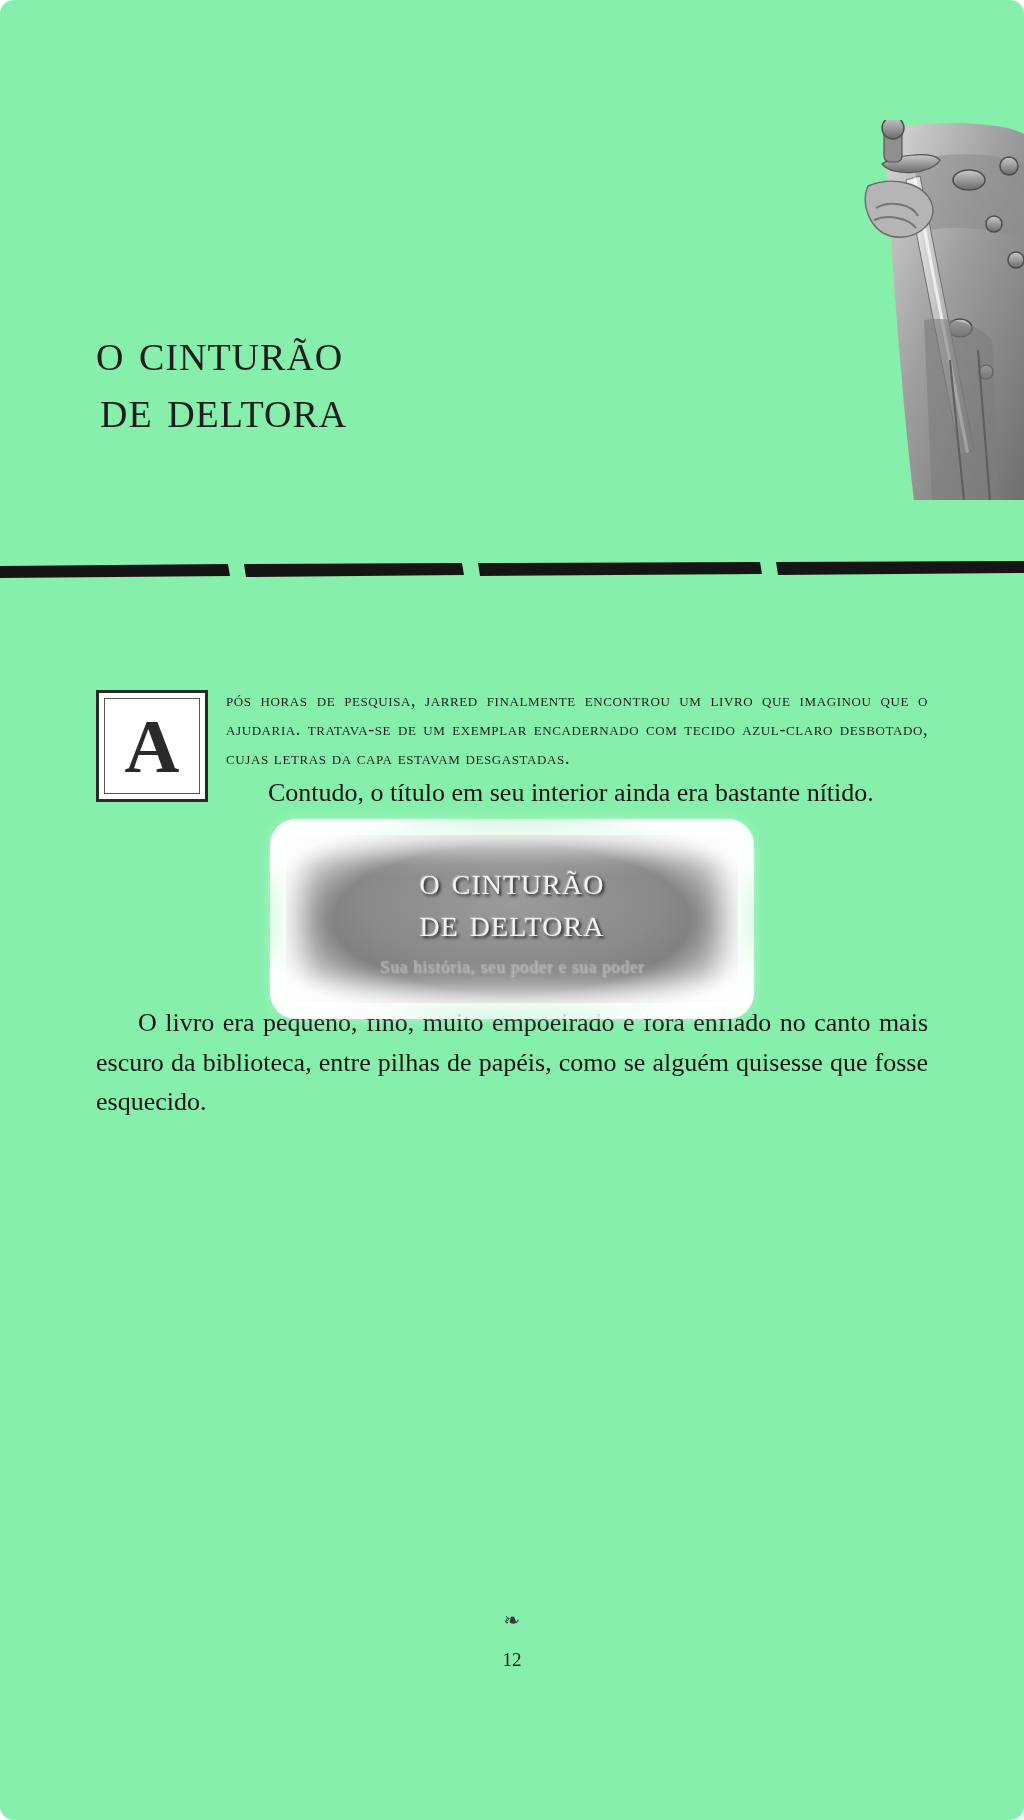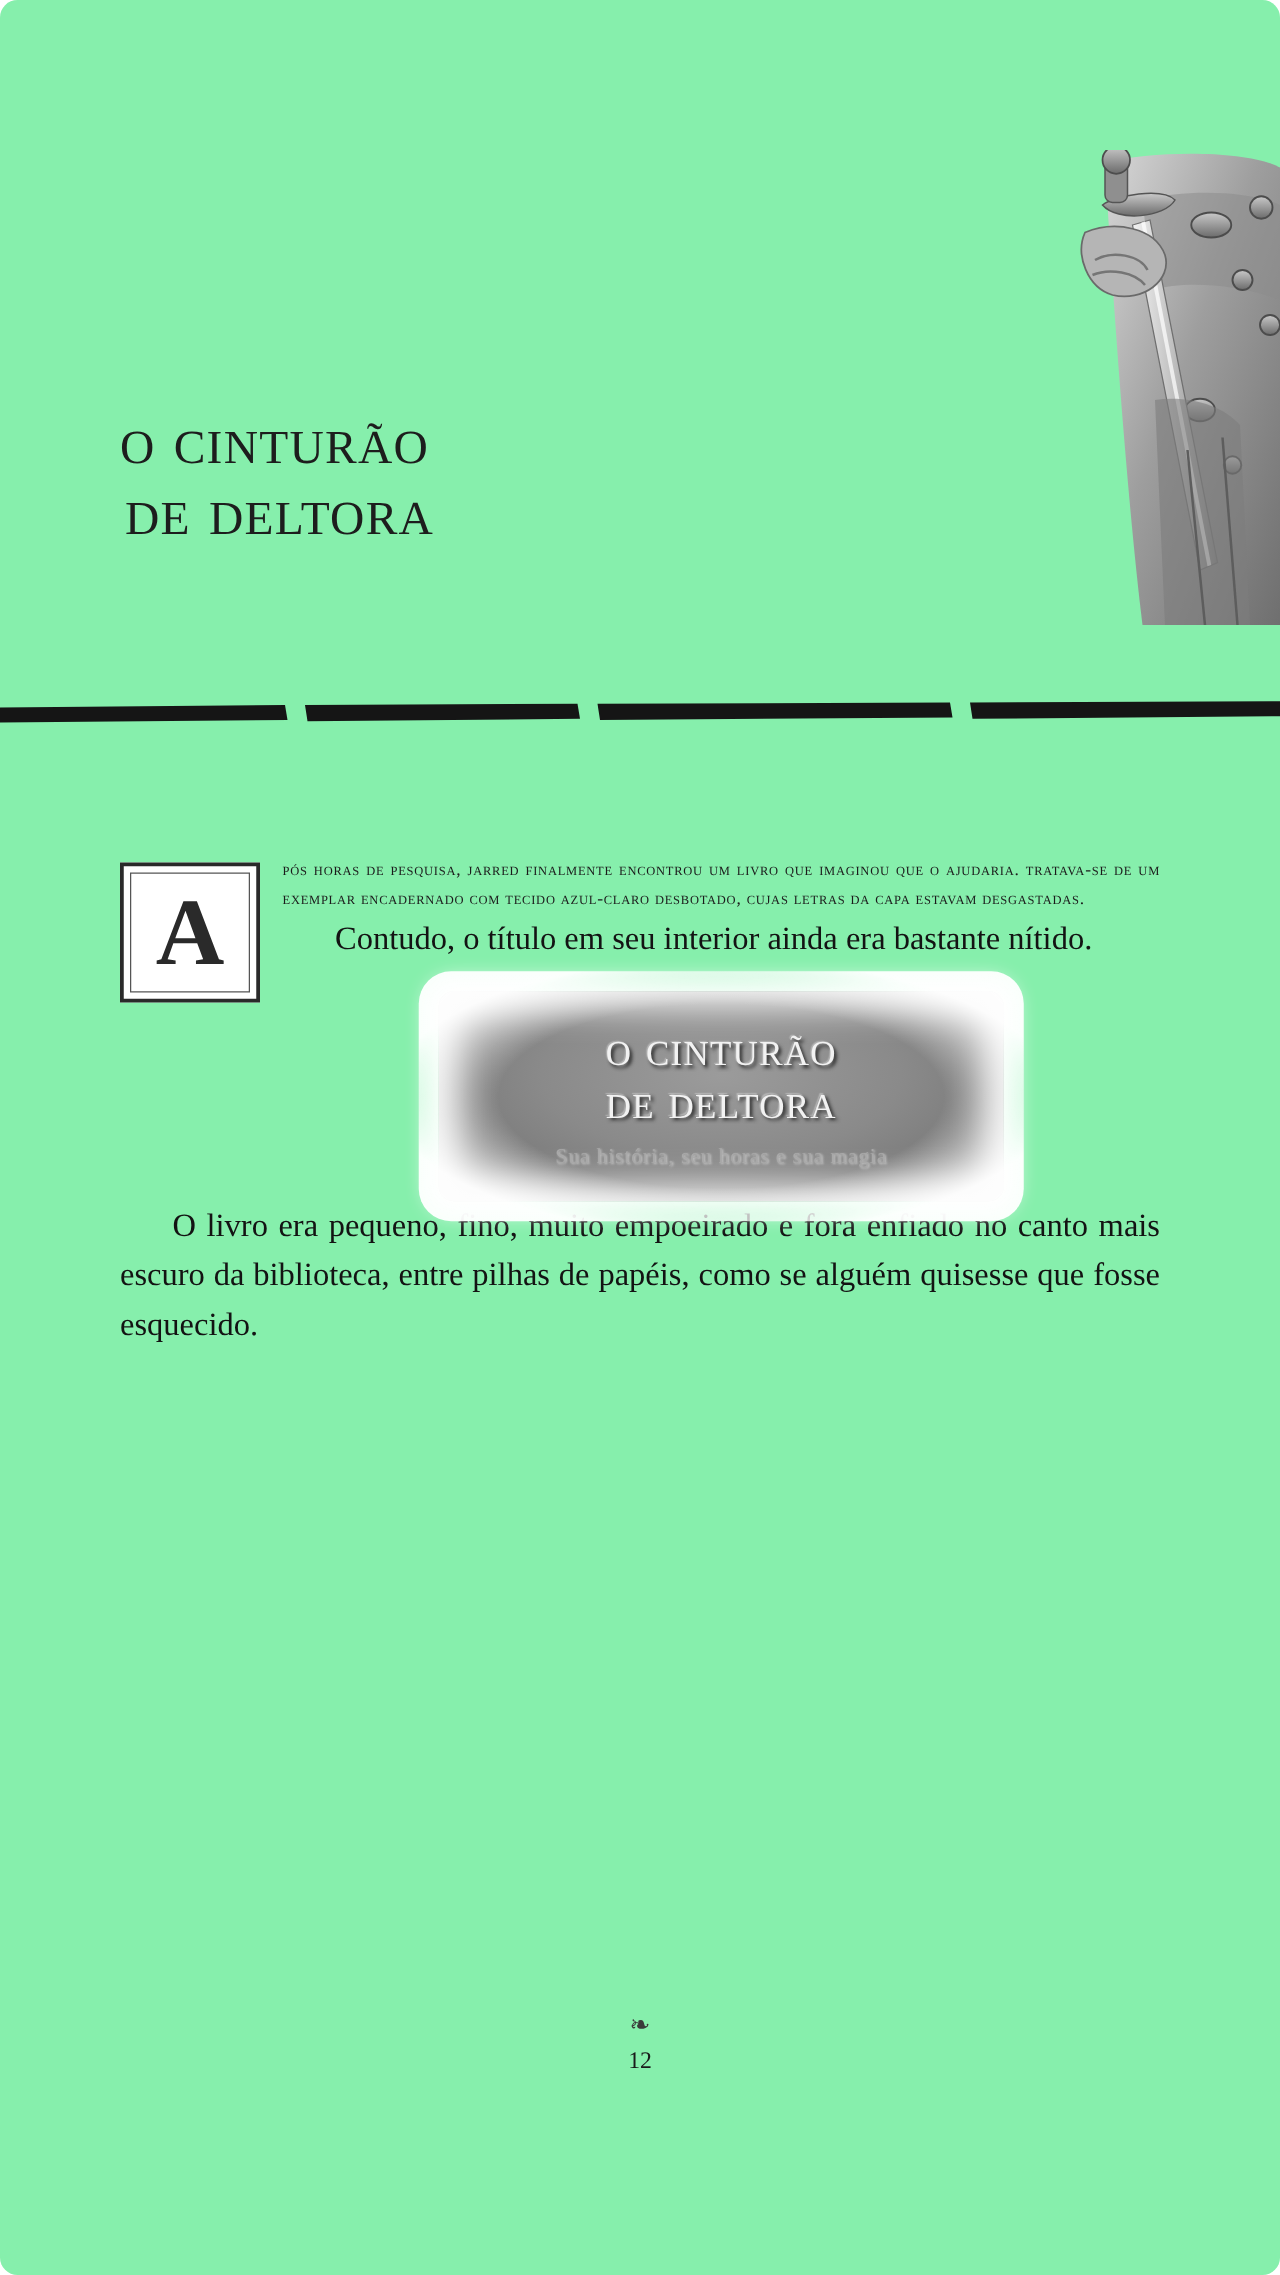--- a/index.html
+++ b/index.html
@@ -93,21 +93,21 @@
     font-family: "Liberation Serif", serif;
     font-size: 76px;
     font-weight: 700;
     color: #2a2a2a;
   }
 
   .lead {
     font-family: "Liberation Serif", serif;
     font-variant: small-caps;
     text-transform: lowercase;
-    font-size: 14px;
+    font-size: 18px;
     letter-spacing: 0.6px;
     line-height: 1.62;
     text-align: justify;
     margin: 0;
     color: #1b1b1b;
   }
 
   p.body {
     font-size: 26px;
     line-height: 1.52;
@@ -184,21 +184,21 @@
     right: 0;
     top: 1610px;
     text-align: center;
   }
   .folio-orn {
     font-size: 20px;
     color: #3a3a3a;
     line-height: 1;
   }
   .folio-num {
-    margin-top: 8px;
+    margin-top: 19px;
     font-size: 19px;
     color: #1a1a1a;
   }
 </style>
 </head>
 <body>
 
 <div class="page">
 
   <div class="illus">
@@ -275,21 +275,21 @@
 
     <p class="lead">pós horas de pesquisa, Jarred finalmente encontrou um livro que imaginou que o ajudaria. Tratava-se de um exemplar encadernado com tecido azul-claro desbotado, cujas letras da capa estavam desgastadas.</p>
 
     <p class="body center-line">Contudo, o título em seu interior ainda era bastante nítido.</p>
 
     <div class="plaque">
       <div class="plaque-title">
         <span>O Cinturão</span>
         <span class="l2">de Deltora</span>
       </div>
-      <div class="plaque-sub">Sua história, seu horas e sua magia</div>
+      <div class="plaque-sub">Sua história, seu poder e sua poder</div>
     </div>
 
     <p class="body">O livro era pequeno, fino, muito empoeirado e fora enfiado no canto mais escuro da biblioteca, entre pilhas de papéis, como se alguém quisesse que fosse esquecido.</p>
   </div>
 
   <div class="folio">
     <div class="folio-orn">❧</div>
     <div class="folio-num">12</div>
   </div>
 

